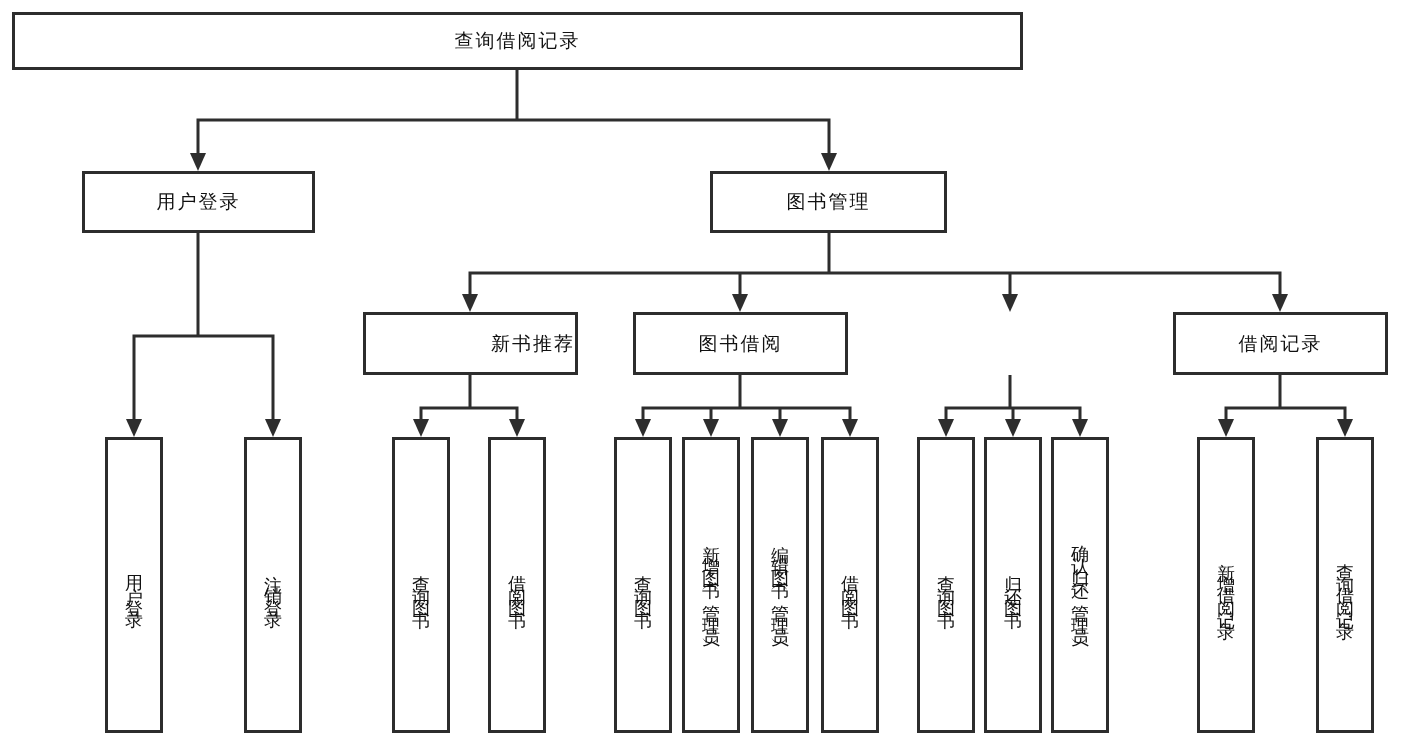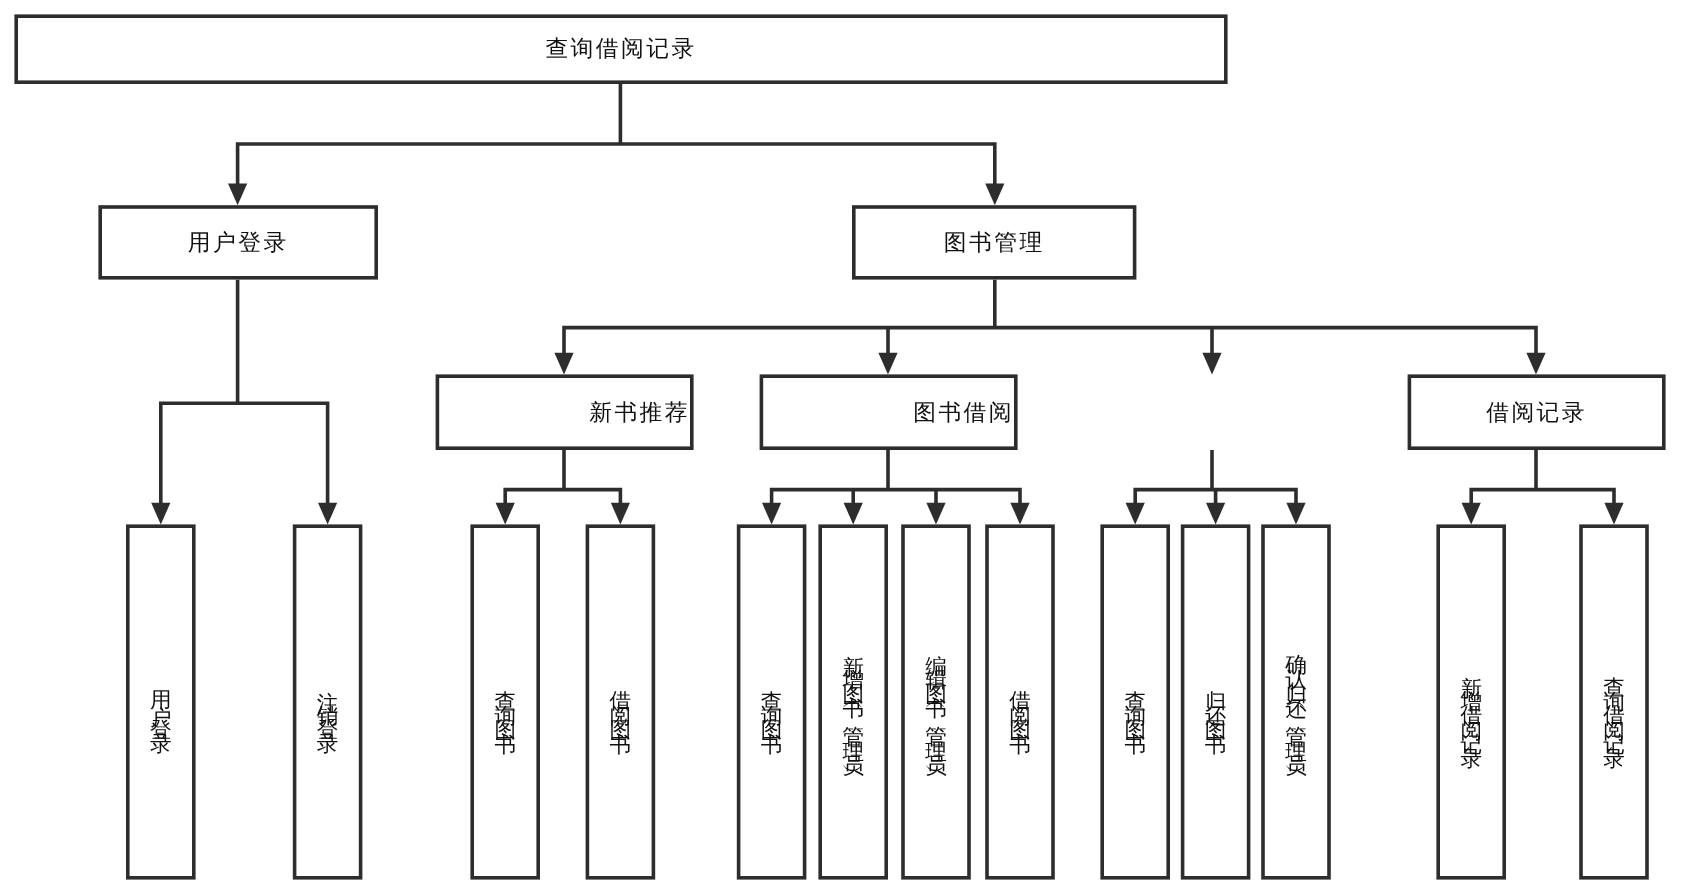--- a/index.html
+++ b/index.html
@@ -98,21 +98,21 @@
   <div class="box lv2-left hlabel">
     <span>用户登录</span>
   </div>
   <div class="box lv2-right hlabel">
     <span>图书管理</span>
   </div>
 
   <div class="box lv3 hlabel" style="left:363px;justify-content:flex-end;">
     <span>新书推荐</span>
   </div>
-  <div class="box lv3 hlabel" style="left:633px;justify-content:flex-end;">
+  <div class="box lv3 hlabel" style="left:633px;">
     <span>图书借阅</span>
   </div>
   <div class="box lv3 hlabel" style="left:1173px;align-items:center;">
     <span>借阅记录</span>
   </div>
 
   <div class="box leaf" style="left:105px;">
     <span>用户登录</span>
   </div>
   <div class="box leaf" style="left:244px;">

